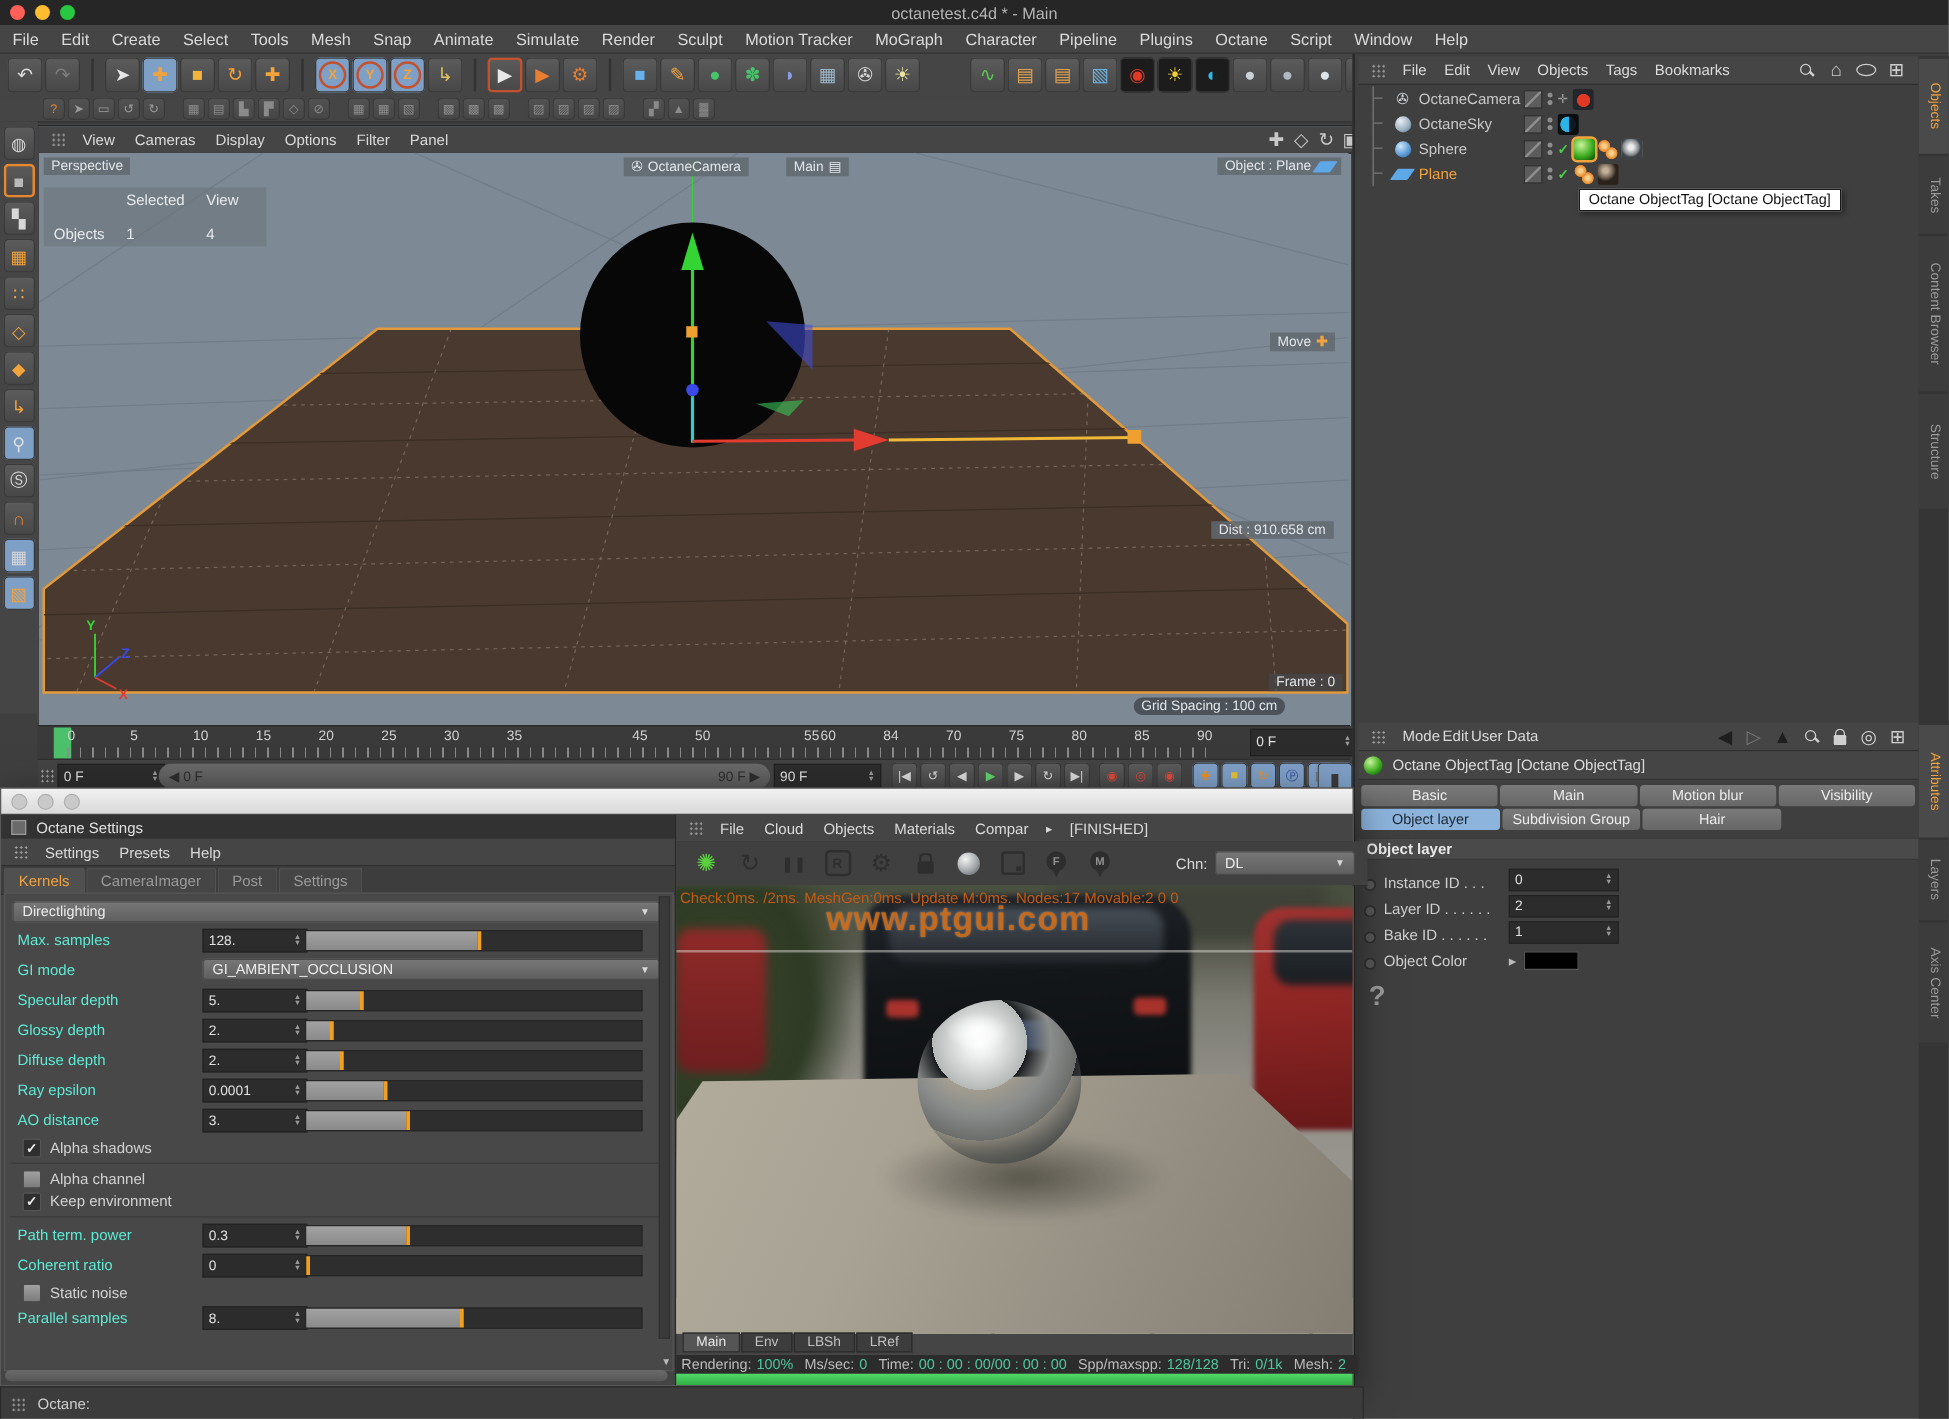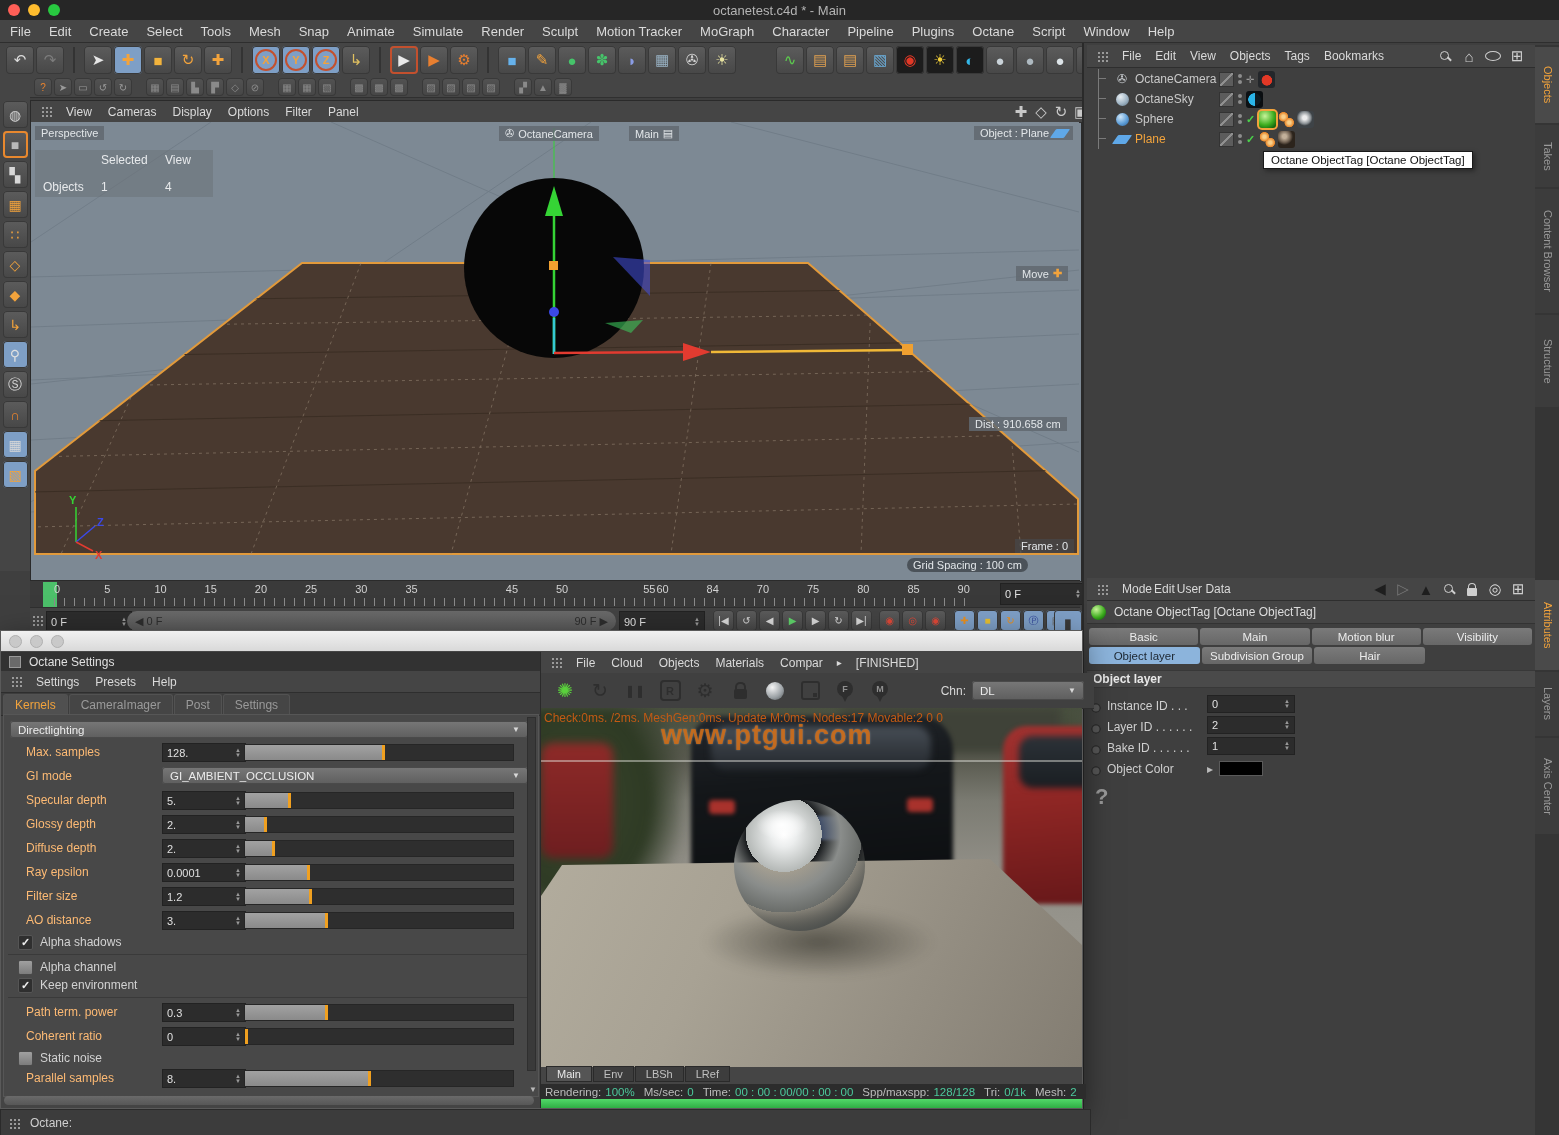--- a/index.html
+++ b/index.html
@@ -97,21 +97,21 @@
 #osp{position:absolute;left:0;top:21px;width:539px;height:456px;background:#444;border-right:1px solid #2a2a2a}
 .osheader{height:19px;background:#323232;display:flex;align-items:center;gap:8px;padding:0 8px;color:#e0e0e0;font-size:12px}
 .osq{width:10px;height:10px;background:#6a6a6a;border:1px solid #999}
 .ostabs{height:22px;background:#3d3d3d;display:flex;align-items:flex-end;padding-left:2px;gap:1px;border-bottom:1px solid #2d2d2d}
 .ostab{padding:3px 11px;font-size:12px;background:#454545;border:1px solid #525252;border-bottom:none;color:#9a9a9a;border-radius:3px 3px 0 0}
 .ostab.active{background:#505050;color:#f2a33c}
 #oscontent{position:absolute;left:2px;top:62px;width:534px;height:381px;background:#484848;border:1px solid #565656;overflow:hidden}
 .dd{background:linear-gradient(#787878,#5e5e5e);border-radius:3px;color:#ececec;font-size:11.5px;display:flex;align-items:center;padding:0 8px;height:17px;box-shadow:inset 0 0 0 1px #4a4a4a}
 .dd .arr{margin-left:auto;font-size:8px;color:#d8d8d8}
 .prow{position:relative;height:24px}
-.plabel{position:absolute;left:22px;top:4px;font-size:12px;color:#fdba74;white-space:nowrap}
+.plabel{position:absolute;left:10px;top:4px;font-size:12px;color:#5eead4;white-space:nowrap}
 .pinput{position:absolute;left:158px;top:2px;width:74px;height:17px}
 .ptrack{position:absolute;left:240px;top:3px;width:268px;height:15px;background:#2e2e2e;border:1px solid #262626}
 .pfill{height:100%;background:linear-gradient(#a2a2a2,#8a8a8a);border-right:3px solid #f0a020}
 .cbox{width:13px;height:13px;border-radius:2px;margin:0 7px 0 14px;flex:0 0 auto}
 .cbox.on{background:#2f2f2f;border:1px solid #555;color:#ececec;font-size:11px;display:flex;align-items:center;justify-content:center;font-weight:bold}
 .cbox.off{background:linear-gradient(#a0a0a0,#7c7c7c);border:1px solid #4a4a4a}
 .psep{height:1px;background:#3a3a3a;margin:3px 4px}
 .crow{display:flex;align-items:center;height:18px;font-size:12px;color:#d2d2d2}
 
 #lvr{position:absolute;left:540px;top:21px;width:541px;height:456px}
@@ -938,33 +938,20 @@
                 <span class="stepper">
                   <span>▲</span>
                   <span>▼</span>
                 </span>
               </div>
               <div class="ptrack">
                 <div class="pfill" style="width: 23%;"></div>
               </div>
             </div>
             <div class="prow">
-              <span class="plabel">Filter size</span>
-              <div class="fbox pinput">
-                <span>1.2</span>
-                <span class="stepper">
-                  <span>▲</span>
-                  <span>▼</span>
-                </span>
-              </div>
-              <div class="ptrack">
-                <div class="pfill" style="width: 24%;"></div>
-              </div>
-            </div>
-            <div class="prow">
               <span class="plabel">AO distance</span>
               <div class="fbox pinput">
                 <span>3.</span>
                 <span class="stepper">
                   <span>▲</span>
                   <span>▼</span>
                 </span>
               </div>
               <div class="ptrack">
                 <div class="pfill" style="width: 30%;"></div>

